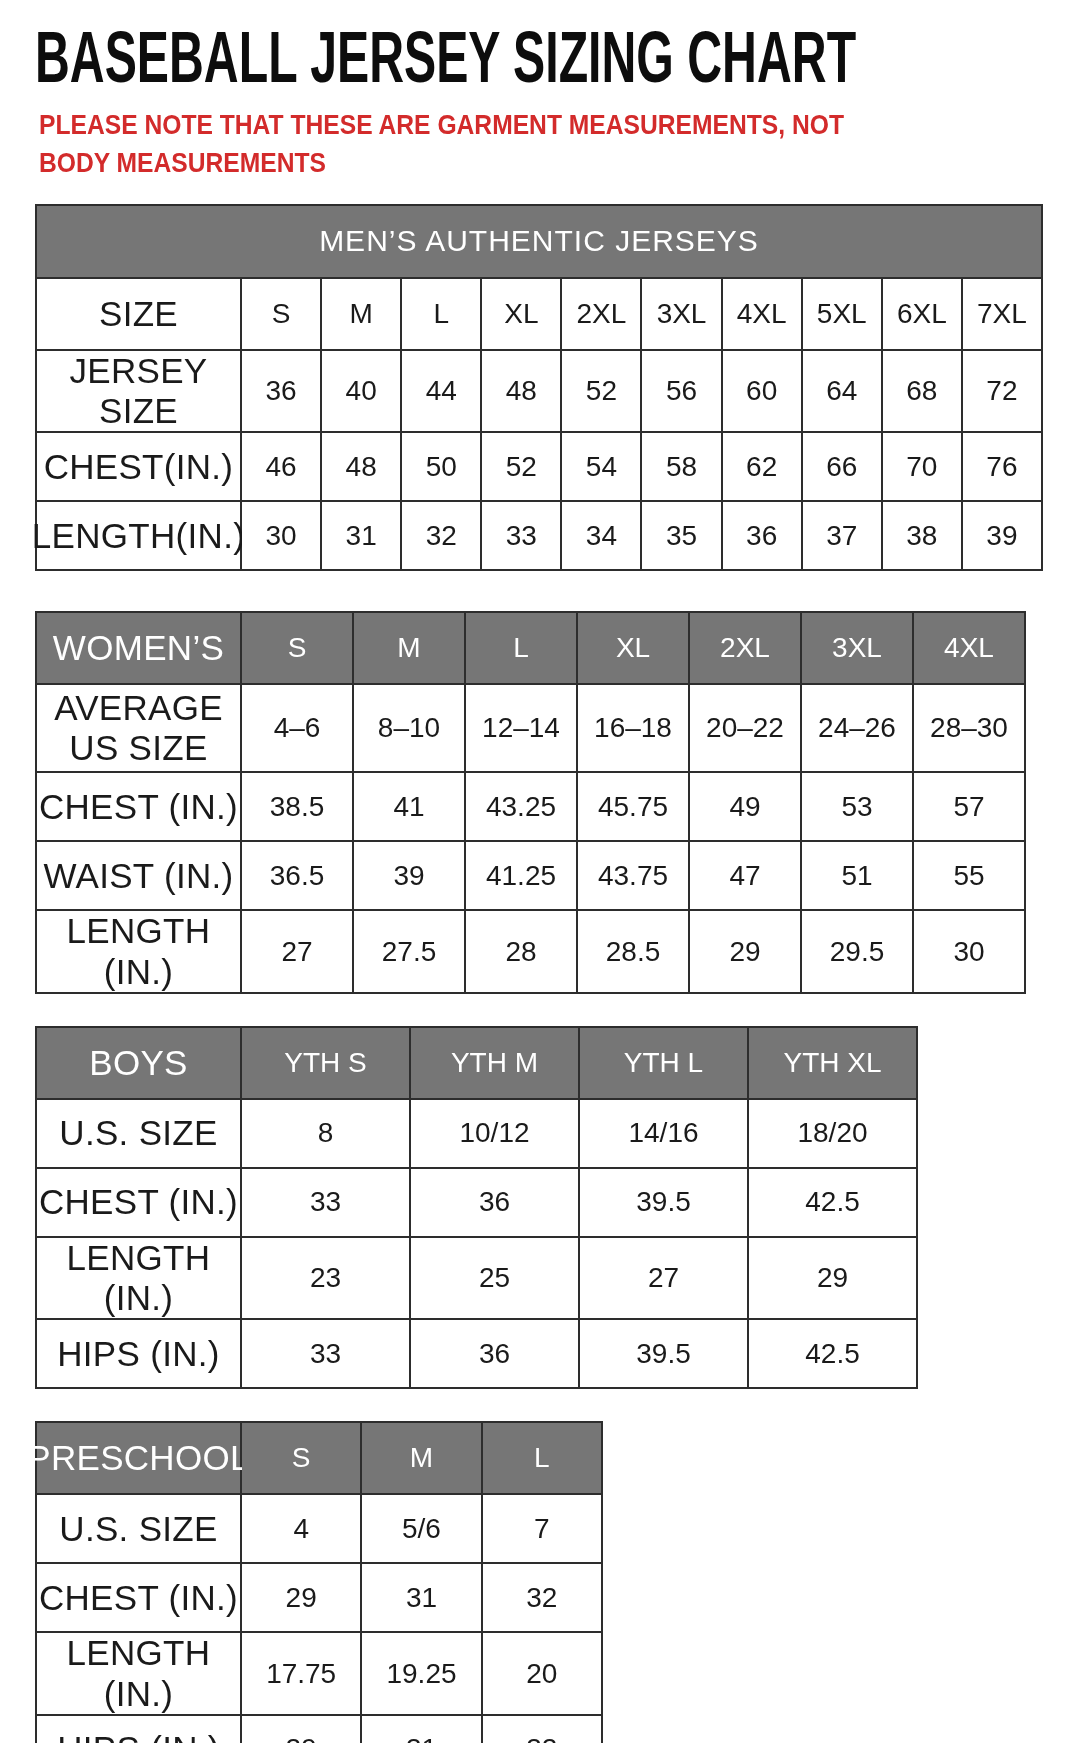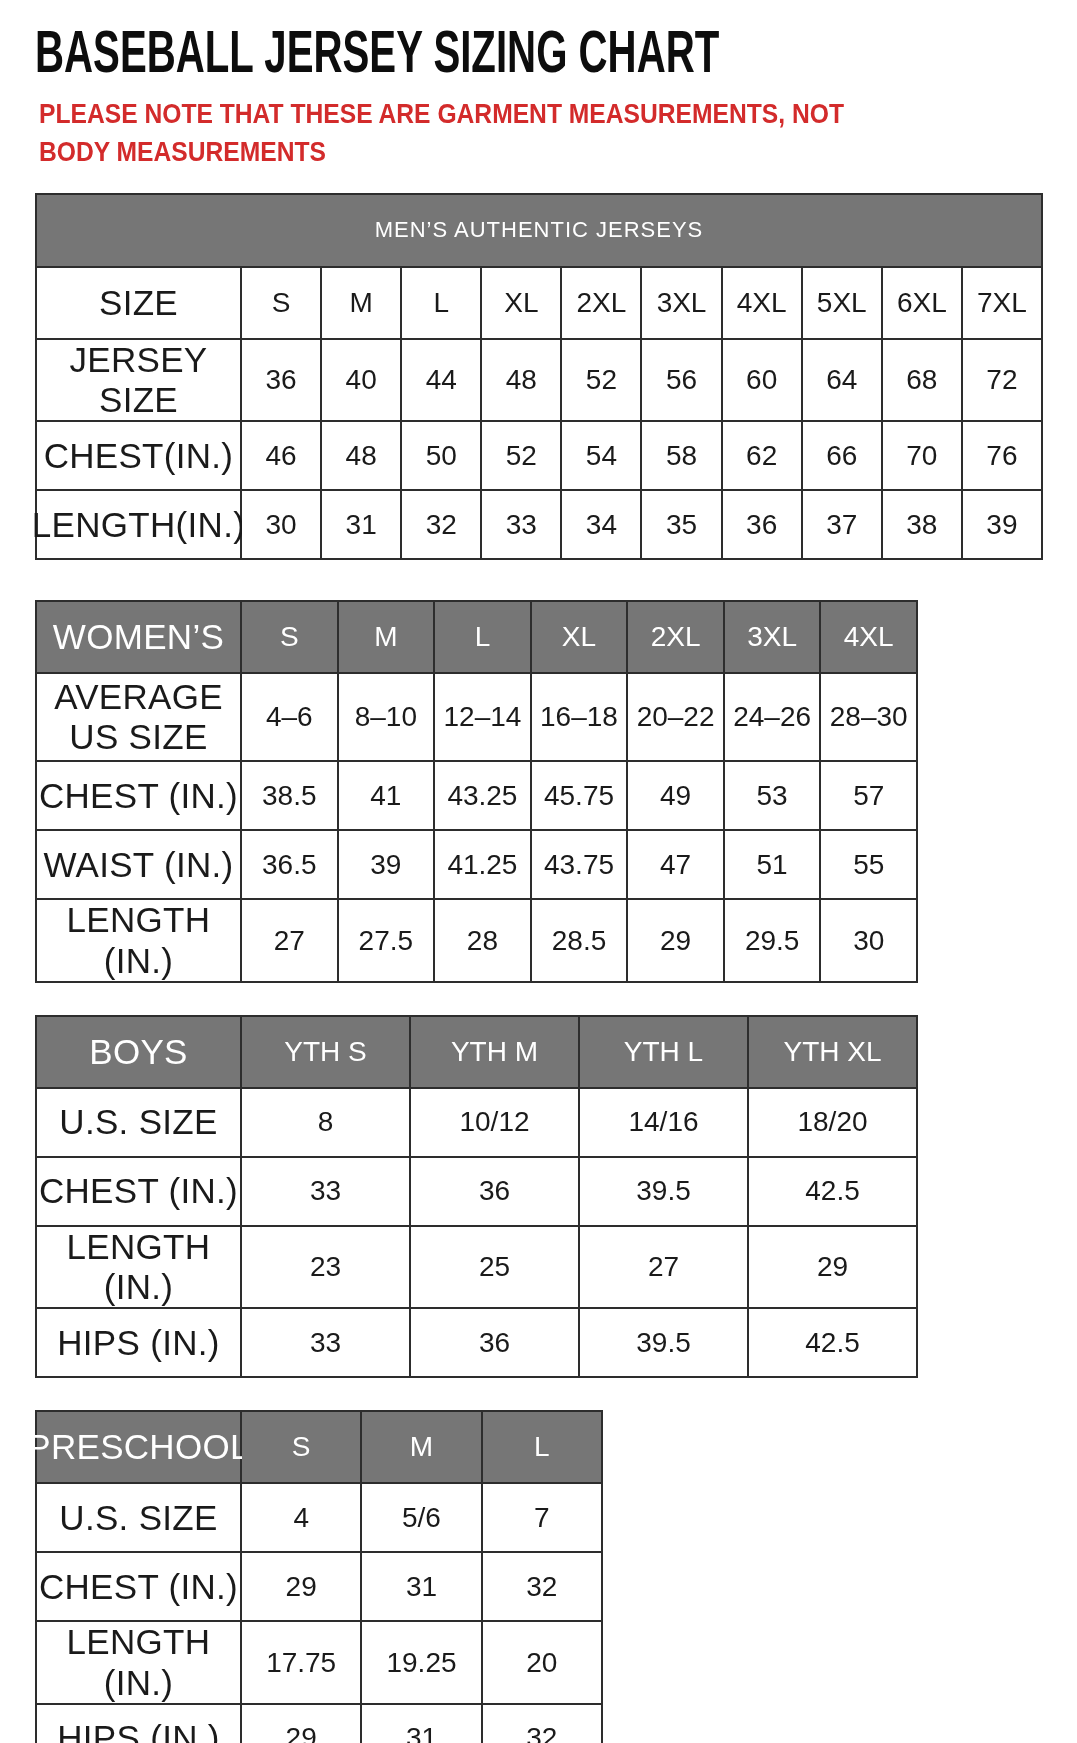--- a/index.html
+++ b/index.html
@@ -13,21 +13,21 @@
   body{
     width:1077px;
     margin:0;
     padding:24px 30px 20px 35px;
     font-family:"Liberation Sans","DejaVu Sans",sans-serif;
     color:var(--text-black);
   }
   
   .title{
     margin:0 0 16px 0;
-    font-size:60px;
+    font-size:72px;
     line-height:0.92;
     font-weight:bold;
     color:#0d0d0d;
   }
   .sq-title{
     display:inline-block;
     white-space:nowrap;
     transform:scaleX(0.67);
     transform-origin:0 50%;
   }
@@ -47,38 +47,38 @@
   }
   
   .sizing-table{
     display:grid;
     gap:2px;
     padding:2px;
     background:var(--grid-line);
     margin:0 0 32px 0;
   }
   .t-mens{width:1008px;grid-template-columns:203px repeat(10,1fr);margin-bottom:40px;}
-  .t-womens{width:883px;grid-template-columns:203px repeat(7,1fr);}
+  .t-womens{width:991px;grid-template-columns:203px repeat(7,1fr);}
   .t-boys{width:883px;grid-template-columns:203px repeat(4,1fr);}
   .t-preschool{width:568px;grid-template-columns:203px repeat(3,1fr);margin-bottom:24px;}
   .cell{
     background:#ffffff;
     display:flex;
     align-items:center;
     justify-content:center;
     text-align:center;
     min-height:67px;
     color:var(--text-black);
   }
   .banner{
     grid-column:1 / -1;
     min-height:71px;
     background:var(--header-gray);
     color:#ffffff;
-    font-size:22px;
+    font-size:30px;
     letter-spacing:1px;
   }
   .gray{background:var(--header-gray);color:#ffffff;}
   .hd{min-height:70px;font-size:28px;}
   .label{font-size:35px;white-space:pre-line;line-height:1.15;letter-spacing:0.3px;}
   .val{font-size:28px;}
   .tall{min-height:86px;}
 </style>
 </head>
 <body>

